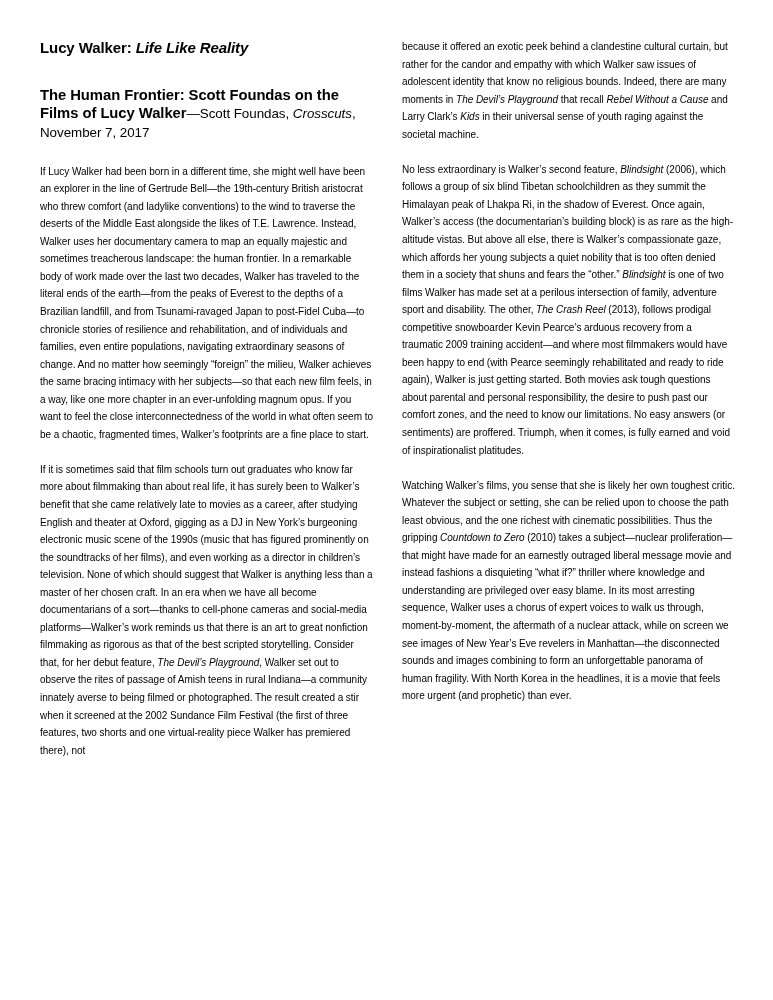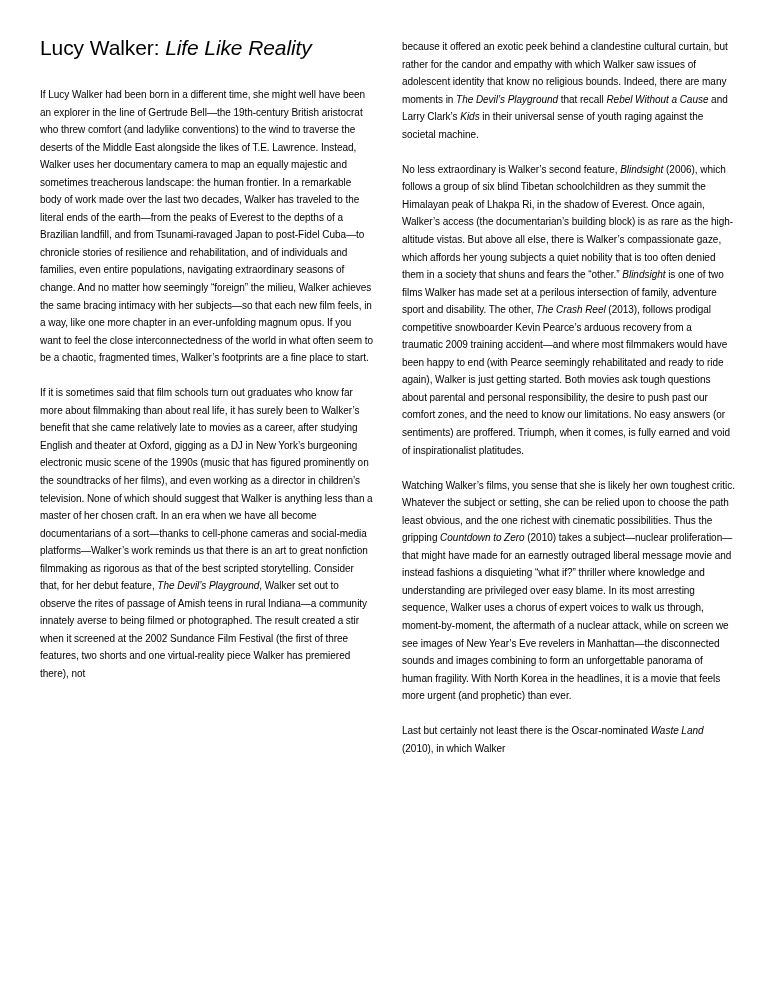--- a/index.html
+++ b/index.html
@@ -30,22 +30,22 @@
     display: flex;
     flex-direction: row;
     align-items: flex-start;
     gap: 29px;
   }
   .column {
     width: 333px;
     flex: 0 0 333px;
   }
   .doc-title {
-    font-size: 21px;
-    font-weight: normal;
+    font-size: 15px;
+    font-weight: bold;
     line-height: 20px;
     margin: 0 0 28px 0;
     letter-spacing: -0.1px;
   }
   .doc-title i {
     font-style: italic;
   }
   .article-head {
     font-size: 14.8px;
     font-weight: bold;
@@ -76,29 +76,29 @@
   }
 </style>
 </head>
 <body>
 
 <div class="page">
   <div class="columns">
 
     <div class="column">
       <h1 class="doc-title"><span>Lucy Walker: </span><i>Life Like Reality</i></h1>
+      <h2 class="article-head"><span>The Human Frontier: Scott Foundas on the Films of Lucy Walker</span><span class="byline">—Scott Foundas, </span><i class="byline"><i>Crosscuts</i></i><span class="byline">, November 7, 2017</span></h2>
       <div>
           <p class="body-text"><span>If Lucy Walker had been born in a different time, she might well have been an explorer in the line of Gertrude Bell—the 19th-century British aristocrat who threw comfort (and ladylike conventions) to the wind to traverse the deserts of the Middle East alongside the likes of T.E. Lawrence. Instead, Walker uses her documentary camera to map an equally majestic and sometimes treacherous landscape: the human frontier. In a remarkable body of work made over the last two decades, Walker has traveled to the literal ends of the earth—from the peaks of Everest to the depths of a Brazilian landfill, and from Tsunami-ravaged Japan to post-Fidel Cuba—to chronicle stories of resilience and rehabilitation, and of individuals and families, even entire populations, navigating extraordinary seasons of change. And no matter how seemingly “foreign” the milieu, Walker achieves the same bracing intimacy with her subjects—so that each new film feels, in a way, like one more chapter in an ever-unfolding magnum opus. If you want to feel the close interconnectedness of the world in what often seem to be a chaotic, fragmented times, Walker’s footprints are a fine place to start.</span></p>
           <p class="body-text"><span>If it is sometimes said that film schools turn out graduates who know far more about filmmaking than about real life, it has surely been to Walker’s benefit that she came relatively late to movies as a career, after studying English and theater at Oxford, gigging as a DJ in New York’s burgeoning electronic music scene of the 1990s (music that has figured prominently on the soundtracks of her films), and even working as a director in children’s television. None of which should suggest that Walker is anything less than a master of her chosen craft. In an era when we have all become documentarians of a sort—thanks to cell-phone cameras and social-media platforms—Walker’s work reminds us that there is an art to great nonfiction filmmaking as rigorous as that of the best scripted storytelling. Consider that, for her debut feature, </span><i>The Devil’s Playground</i><span>, Walker set out to observe the rites of passage of Amish teens in rural Indiana—a community innately averse to being filmed or photographed. The result created a stir when it screened at the 2002 Sundance Film Festival (the first of three features, two shorts and one virtual-reality piece Walker has premiered there), not</span></p>
         </div>
     </div>
 
     <div class="column">
       <div>
           <p class="body-text"><span>because it offered an exotic peek behind a clandestine cultural curtain, but rather for the candor and empathy with which Walker saw issues of adolescent identity that know no religious bounds. Indeed, there are many moments in </span><i>The Devil’s Playground</i><span> that recall </span><i>Rebel Without a Cause</i><span> and Larry Clark’s </span><i>Kids</i><span> in their universal sense of youth raging against the societal machine.</span></p>
           <p class="body-text"><span>No less extraordinary is Walker’s second feature, </span><i>Blindsight</i><span> (2006), which follows a group of six blind Tibetan schoolchildren as they summit the Himalayan peak of Lhakpa Ri, in the shadow of Everest. Once again, Walker’s access (the documentarian’s building block) is as rare as the high-altitude vistas. But above all else, there is Walker’s compassionate gaze, which affords her young subjects a quiet nobility that is too often denied them in a society that shuns and fears the “other.” </span><i>Blindsight</i><span> is one of two films Walker has made set at a perilous intersection of family, adventure sport and disability. The other, </span><i>The Crash Reel</i><span> (2013), follows prodigal competitive snowboarder Kevin Pearce’s arduous recovery from a traumatic 2009 training accident—and where most filmmakers would have been happy to end (with Pearce seemingly rehabilitated and ready to ride again), Walker is just getting started. Both movies ask tough questions about parental and personal responsibility, the desire to push past our comfort zones, and the need to know our limitations. No easy answers (or sentiments) are proffered. Triumph, when it comes, is fully earned and void of inspirationalist platitudes.</span></p>
           <p class="body-text"><span>Watching Walker’s films, you sense that she is likely her own toughest critic. Whatever the subject or setting, she can be relied upon to choose the path least obvious, and the one richest with cinematic possibilities. Thus the gripping </span><i>Countdown to Zero</i><span> (2010) takes a subject—nuclear proliferation—that might have made for an earnestly outraged liberal message movie and instead fashions a disquieting “what if?” thriller where knowledge and understanding are privileged over easy blame. In its most arresting sequence, Walker uses a chorus of expert voices to walk us through, moment-by-moment, the aftermath of a nuclear attack, while on screen we see images of New Year’s Eve revelers in Manhattan—the disconnected sounds and images combining to form an unforgettable panorama of human fragility. With North Korea in the headlines, it is a movie that feels more urgent (and prophetic) than ever.</span></p>
-          <p class="body-text"><span>Last but certainly not least there is the Oscar-nominated </span><i>Waste Land</i><span> (2010), in which Walker</span></p>
         </div>
     </div>
 
   </div>
 </div>
 
 </body></html>

